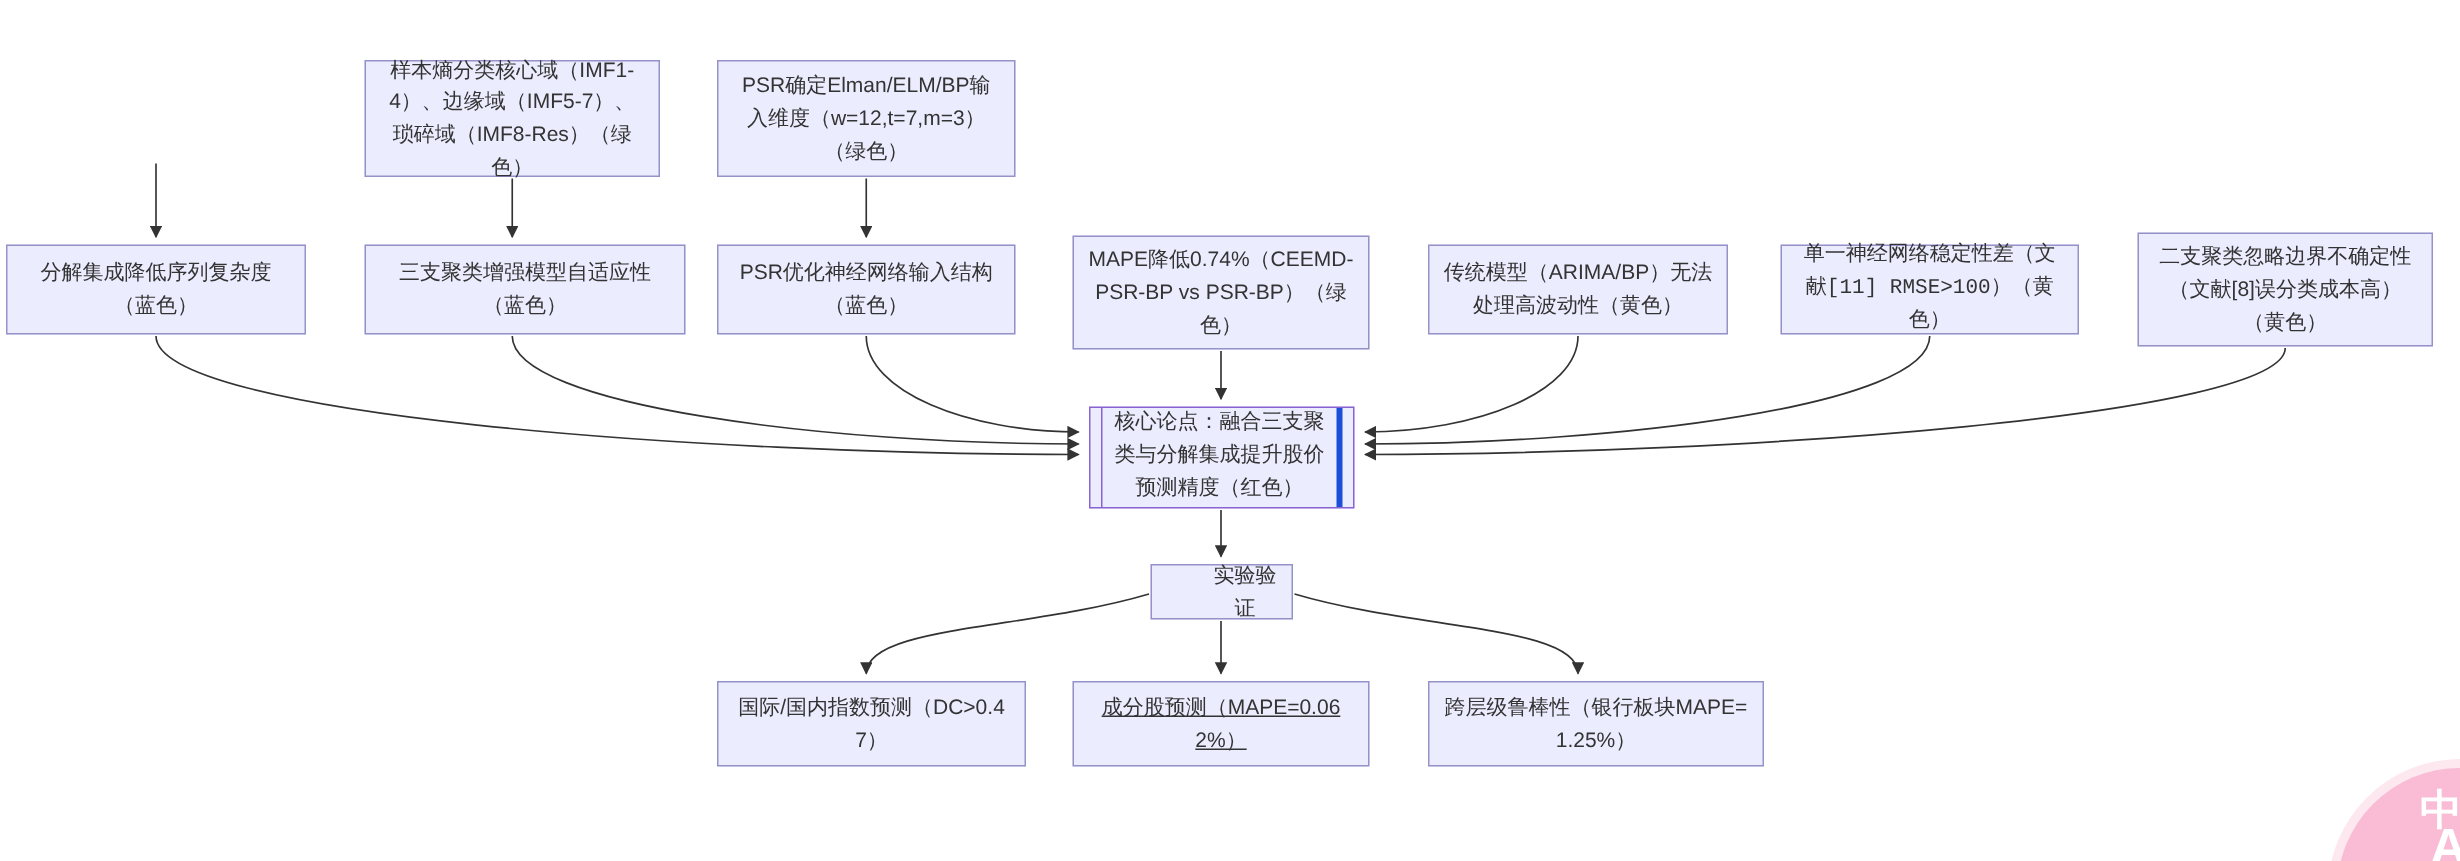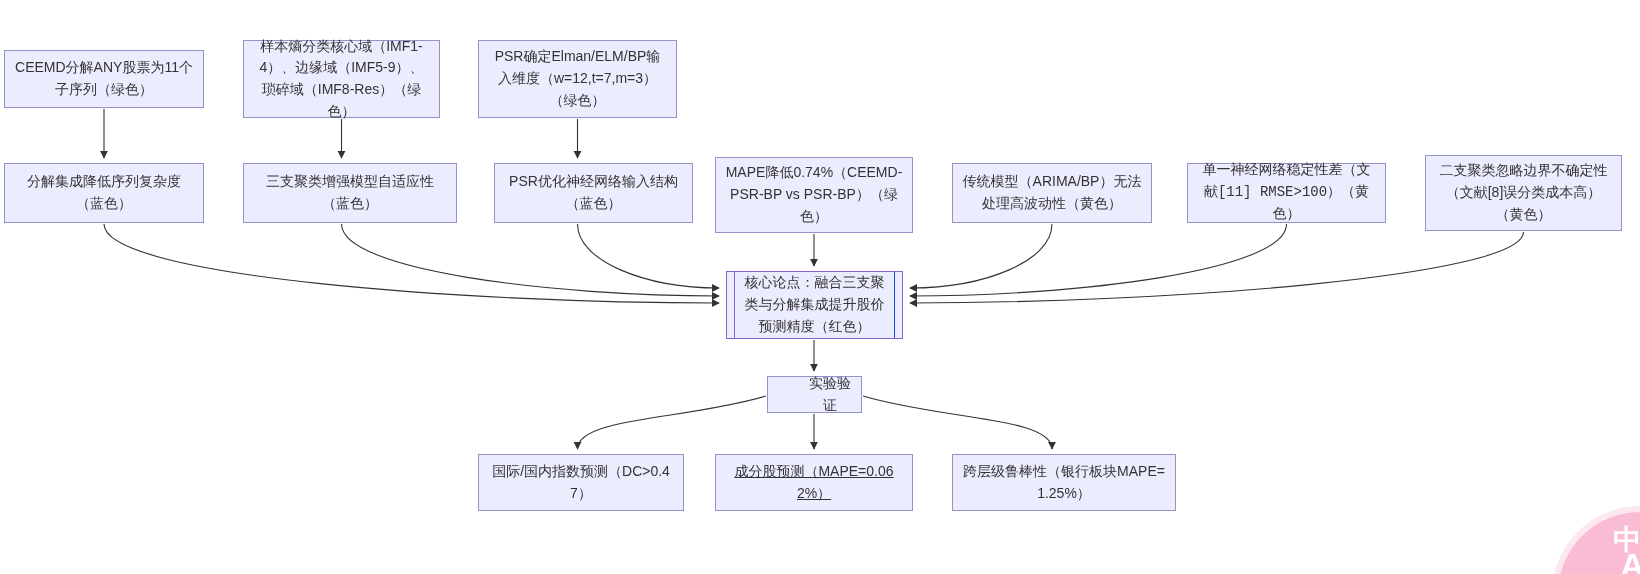--- a/index.html
+++ b/index.html
@@ -37,35 +37,36 @@
   }
   .node.core{
     border:1px solid #8a63d2;
     padding:0;
   }
   .core-inner{
     box-sizing:border-box;
     width:100%;height:100%;
     margin:0 0;
     border-left:1px solid #8a63d2;
-    border-right:1px solid #1d4ed8;
+    border-right:4px solid #1d4ed8;
     display:flex;align-items:center;justify-content:center;
     text-align:center;
     padding:4px 6px;
     margin-left:7px;margin-right:7px;
     width:calc(100% - 14px);
+    font-family:Liberation Mono, monospace;
   }
   
   .n1{left:4px;  top:50px; width:200px; height:58px;}
   .n2{left:243px;top:40px; width:197px; height:78px;}
   .n3{left:478px;top:40px; width:199px; height:78px;}
   
   .n4{left:4px;   top:163px; width:200px; height:60px;}
   .n5{left:243px; top:163px; width:214px; height:60px;}
-  .n6{left:478px; top:163px; width:199px; height:60px;margin-left:16px;}
+  .n6{left:478px; top:163px; width:199px; height:60px;}
   .n7{left:715px; top:157px; width:198px; height:76px;}
   .n8{left:952px; top:163px; width:200px; height:60px;}
   .n9{left:1187px;top:163px; width:199px; height:60px;font-family:Liberation Mono, monospace;}
   .n10{left:1425px;top:155px;width:197px; height:76px;}
   
   .ncore{left:726px;top:271px;width:177px;height:68px;}
   .nval{left:767px;top:376px;width:95px;height:37px;padding-left:40px;}
   
   .b1{left:478px;top:454px;width:206px;height:57px;}
   .b2{left:715px;top:454px;width:198px;height:57px;text-decoration:underline;}
@@ -117,22 +118,21 @@
 
       <path d="M814,234 L814,266" marker-end="url(#ah)"></path>
       <path d="M814,340 L814,371" marker-end="url(#ah)"></path>
       <path d="M814,414 L814,449" marker-end="url(#ah)"></path>
 
       <path d="M766,396 C685,420 577.5,417 577.5,449" marker-end="url(#ah)"></path>
       <path d="M863,396 C944,420 1052,417 1052,449" marker-end="url(#ah)"></path>
     </g>
   </svg>
 
-  <div class="node n1">CEEMD分解ANY股票为11个子序列（绿色）</div>
-  <div class="node n2">样本熵分类核心域（IMF1-4）、边缘域（IMF5-9）、琐碎域（IMF8-Res）（绿色）</div>
+  <div class="node n2">样本熵分类核心域（IMF1-4）、边缘域（IMF5-7）、琐碎域（IMF8-Res）（绿色）</div>
   <div class="node n3">PSR确定Elman/ELM/BP输入维度（w=12,t=7,m=3）（绿色）</div>
 
   <div class="node n4">分解集成降低序列复杂度（蓝色）</div>
   <div class="node n5">三支聚类增强模型自适应性（蓝色）</div>
   <div class="node n6">PSR优化神经网络输入结构（蓝色）</div>
   <div class="node n7">MAPE降低0.74%（CEEMD-PSR-BP vs PSR-BP）（绿色）</div>
   <div class="node n8">传统模型（ARIMA/BP）无法处理高波动性（黄色）</div>
   <div class="node n9">单一神经网络稳定性差（文献[11] RMSE&gt;100）（黄色）</div>
   <div class="node n10">二支聚类忽略边界不确定性（文献[8]误分类成本高）（黄色）</div>
 

